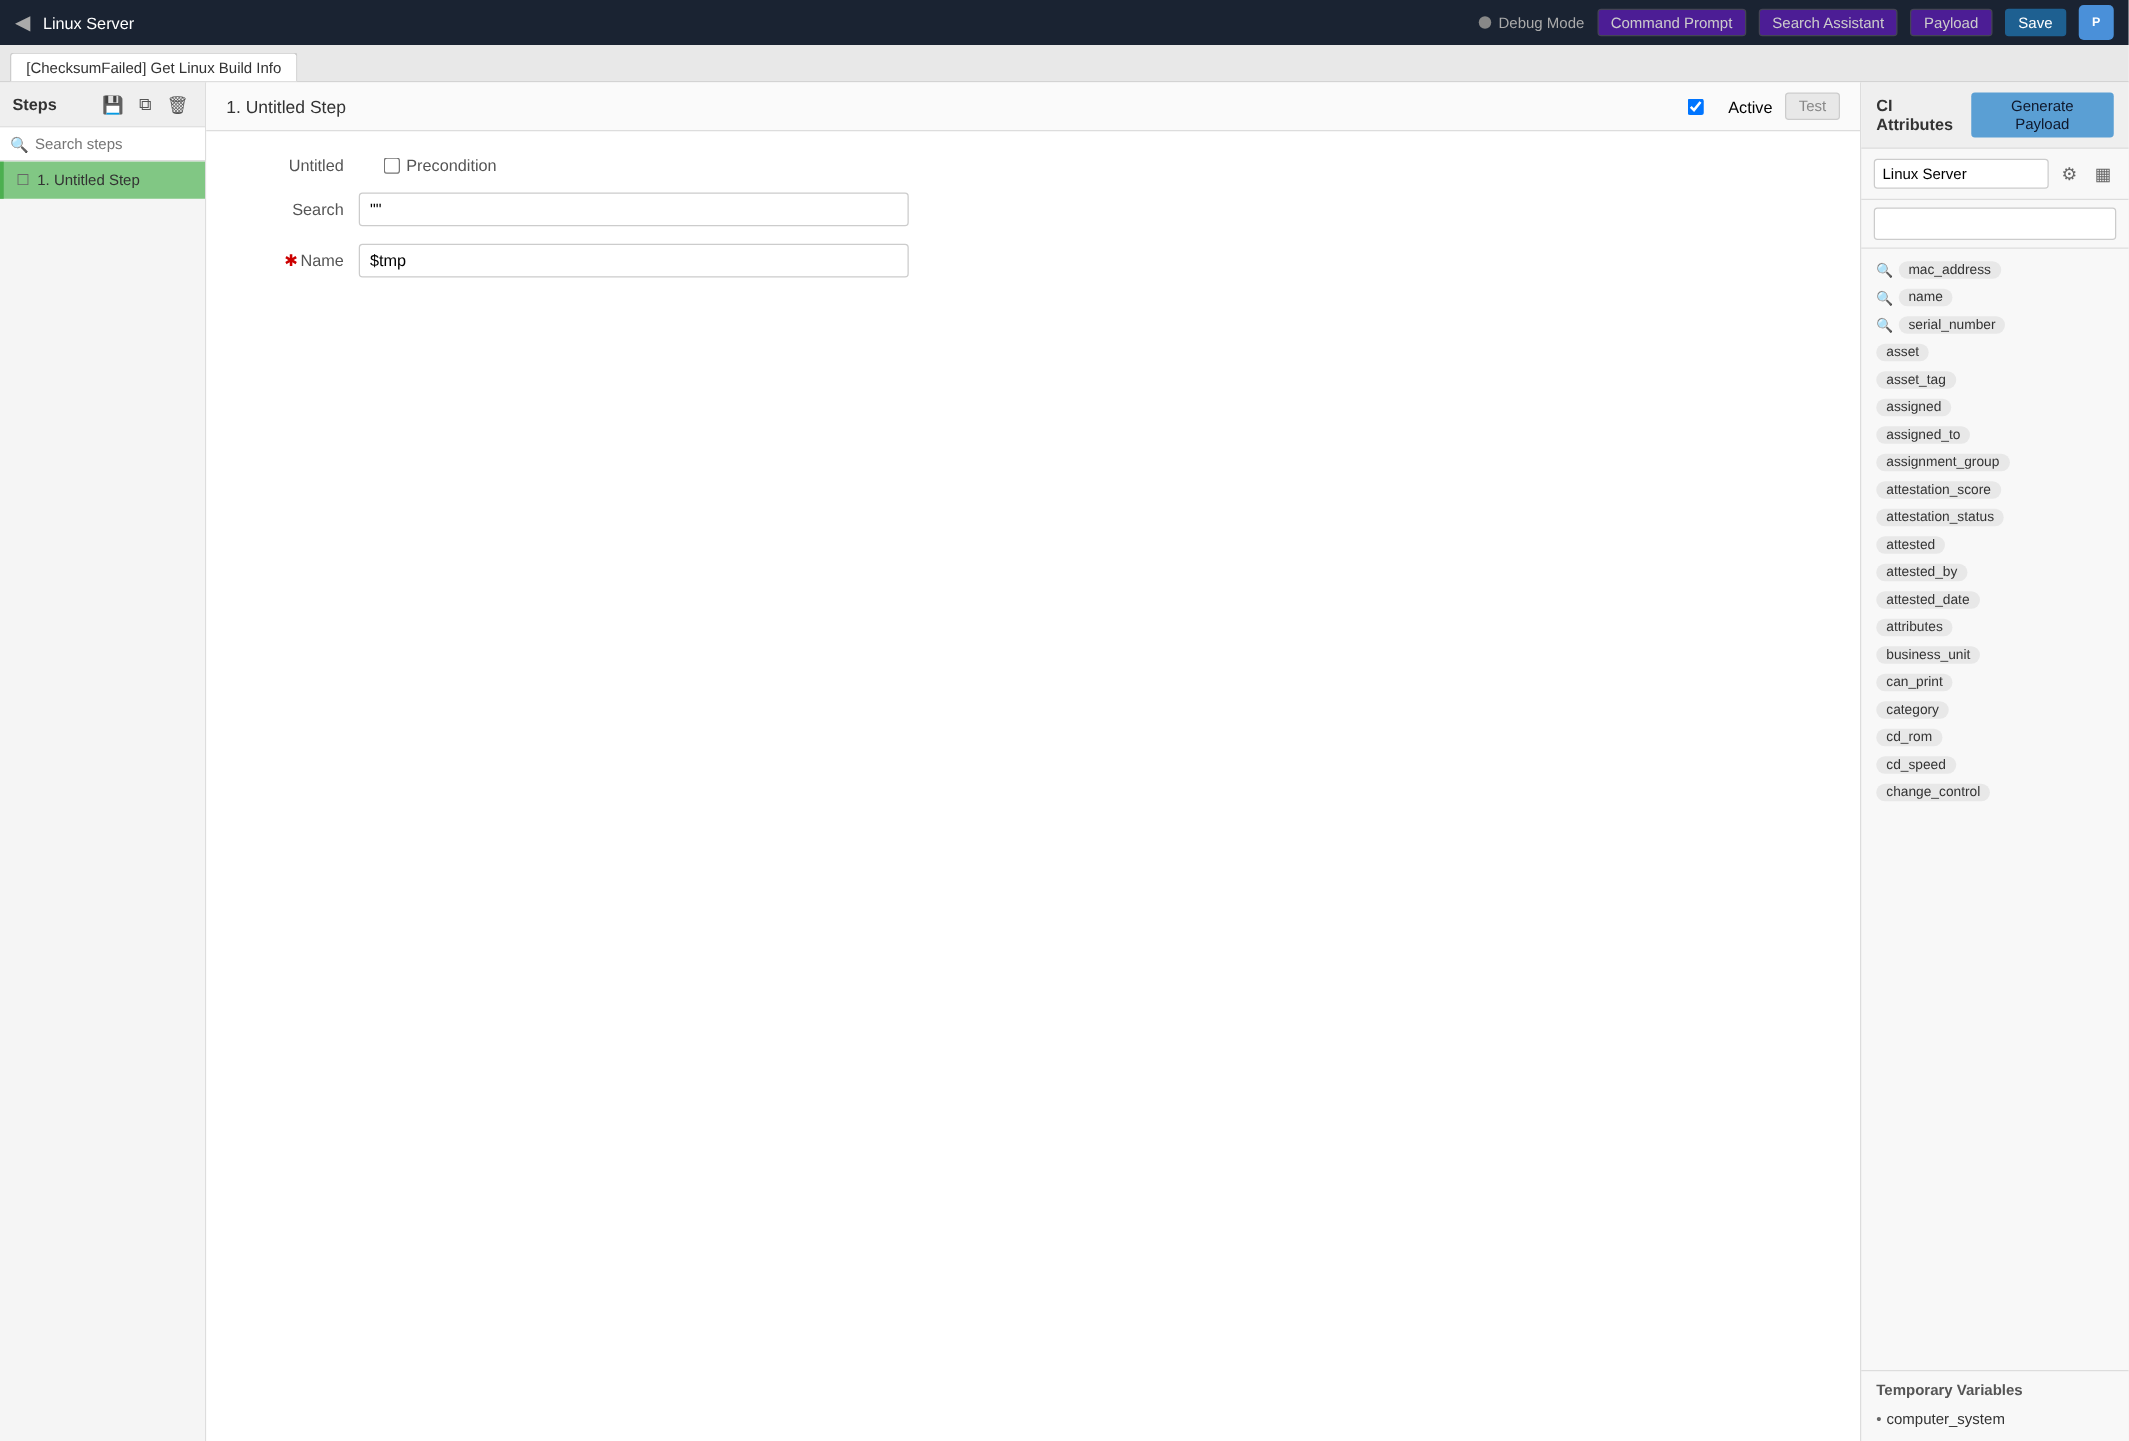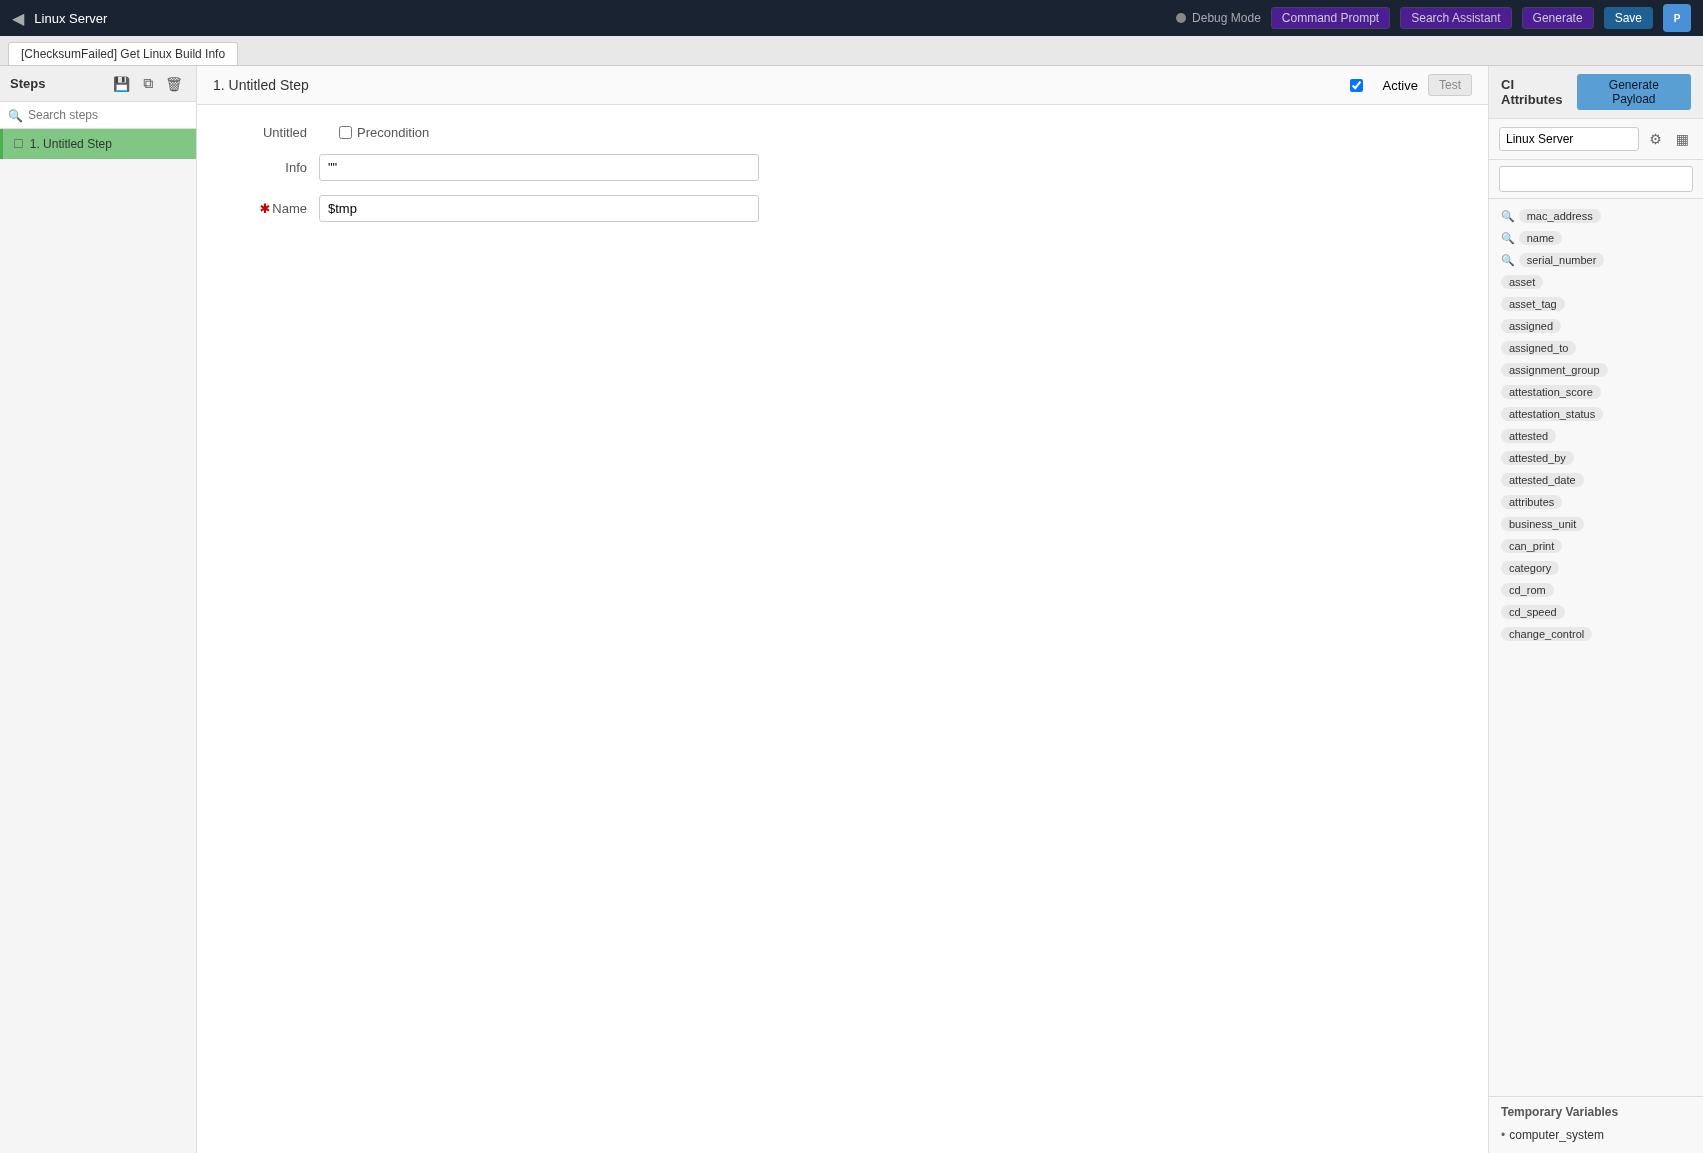--- a/index.html
+++ b/index.html
@@ -81,21 +81,21 @@
     }
 
     
     .main-layout {
       display: flex;
       height: calc(100vh - 66px);
     }
 
     
     .left-sidebar {
-      width: 197px;
+      width: 165px;
       background: #f5f5f5;
       border-right: 1px solid #ddd;
       display: flex;
       flex-direction: column;
     }
     .steps-header {
       display: flex;
       align-items: center;
       justify-content: space-between;
       padding: 8px 10px;
@@ -376,21 +376,21 @@
 
 <div class="top-bar">
   <span class="top-bar-back">◀</span>
   <span class="top-bar-title">Linux Server</span>
   <div class="debug-mode">
     <div class="debug-dot"></div>
     <span>Debug Mode</span>
   </div>
   <button class="top-btn">Command Prompt</button>
   <button class="top-btn">Search Assistant</button>
-  <button class="top-btn">Generate</button>
+  <button class="top-btn">Payload</button>
   <button class="top-btn save">Save</button>
   <div class="logo-placeholder">P</div>
 </div>
 
 <div class="tab-bar">
   <div class="tab">[ChecksumFailed] Get Linux Build Info</div>
 </div>
 
 <div class="main-layout">
 
@@ -424,21 +424,21 @@
     </div>
     <div class="step-form">
       <div class="form-row">
         <span class="form-label">Untitled</span>
         <label class="precondition-check">
           <input type="checkbox" style="">
           <span>Precondition</span>
         </label>
       </div>
       <div class="form-row">
-        <span class="form-label">Info</span>
+        <span class="form-label">Search</span>
         <input class="form-input" type="text" value="&quot;&quot;" style="">
       </div>
       <div class="form-row">
         <span class="form-label">
           <span class="required-star">✱</span><span>Name</span>
         </span>
         <input class="form-input" type="text" value="$tmp" style="">
       </div>
     </div>
   </div>

